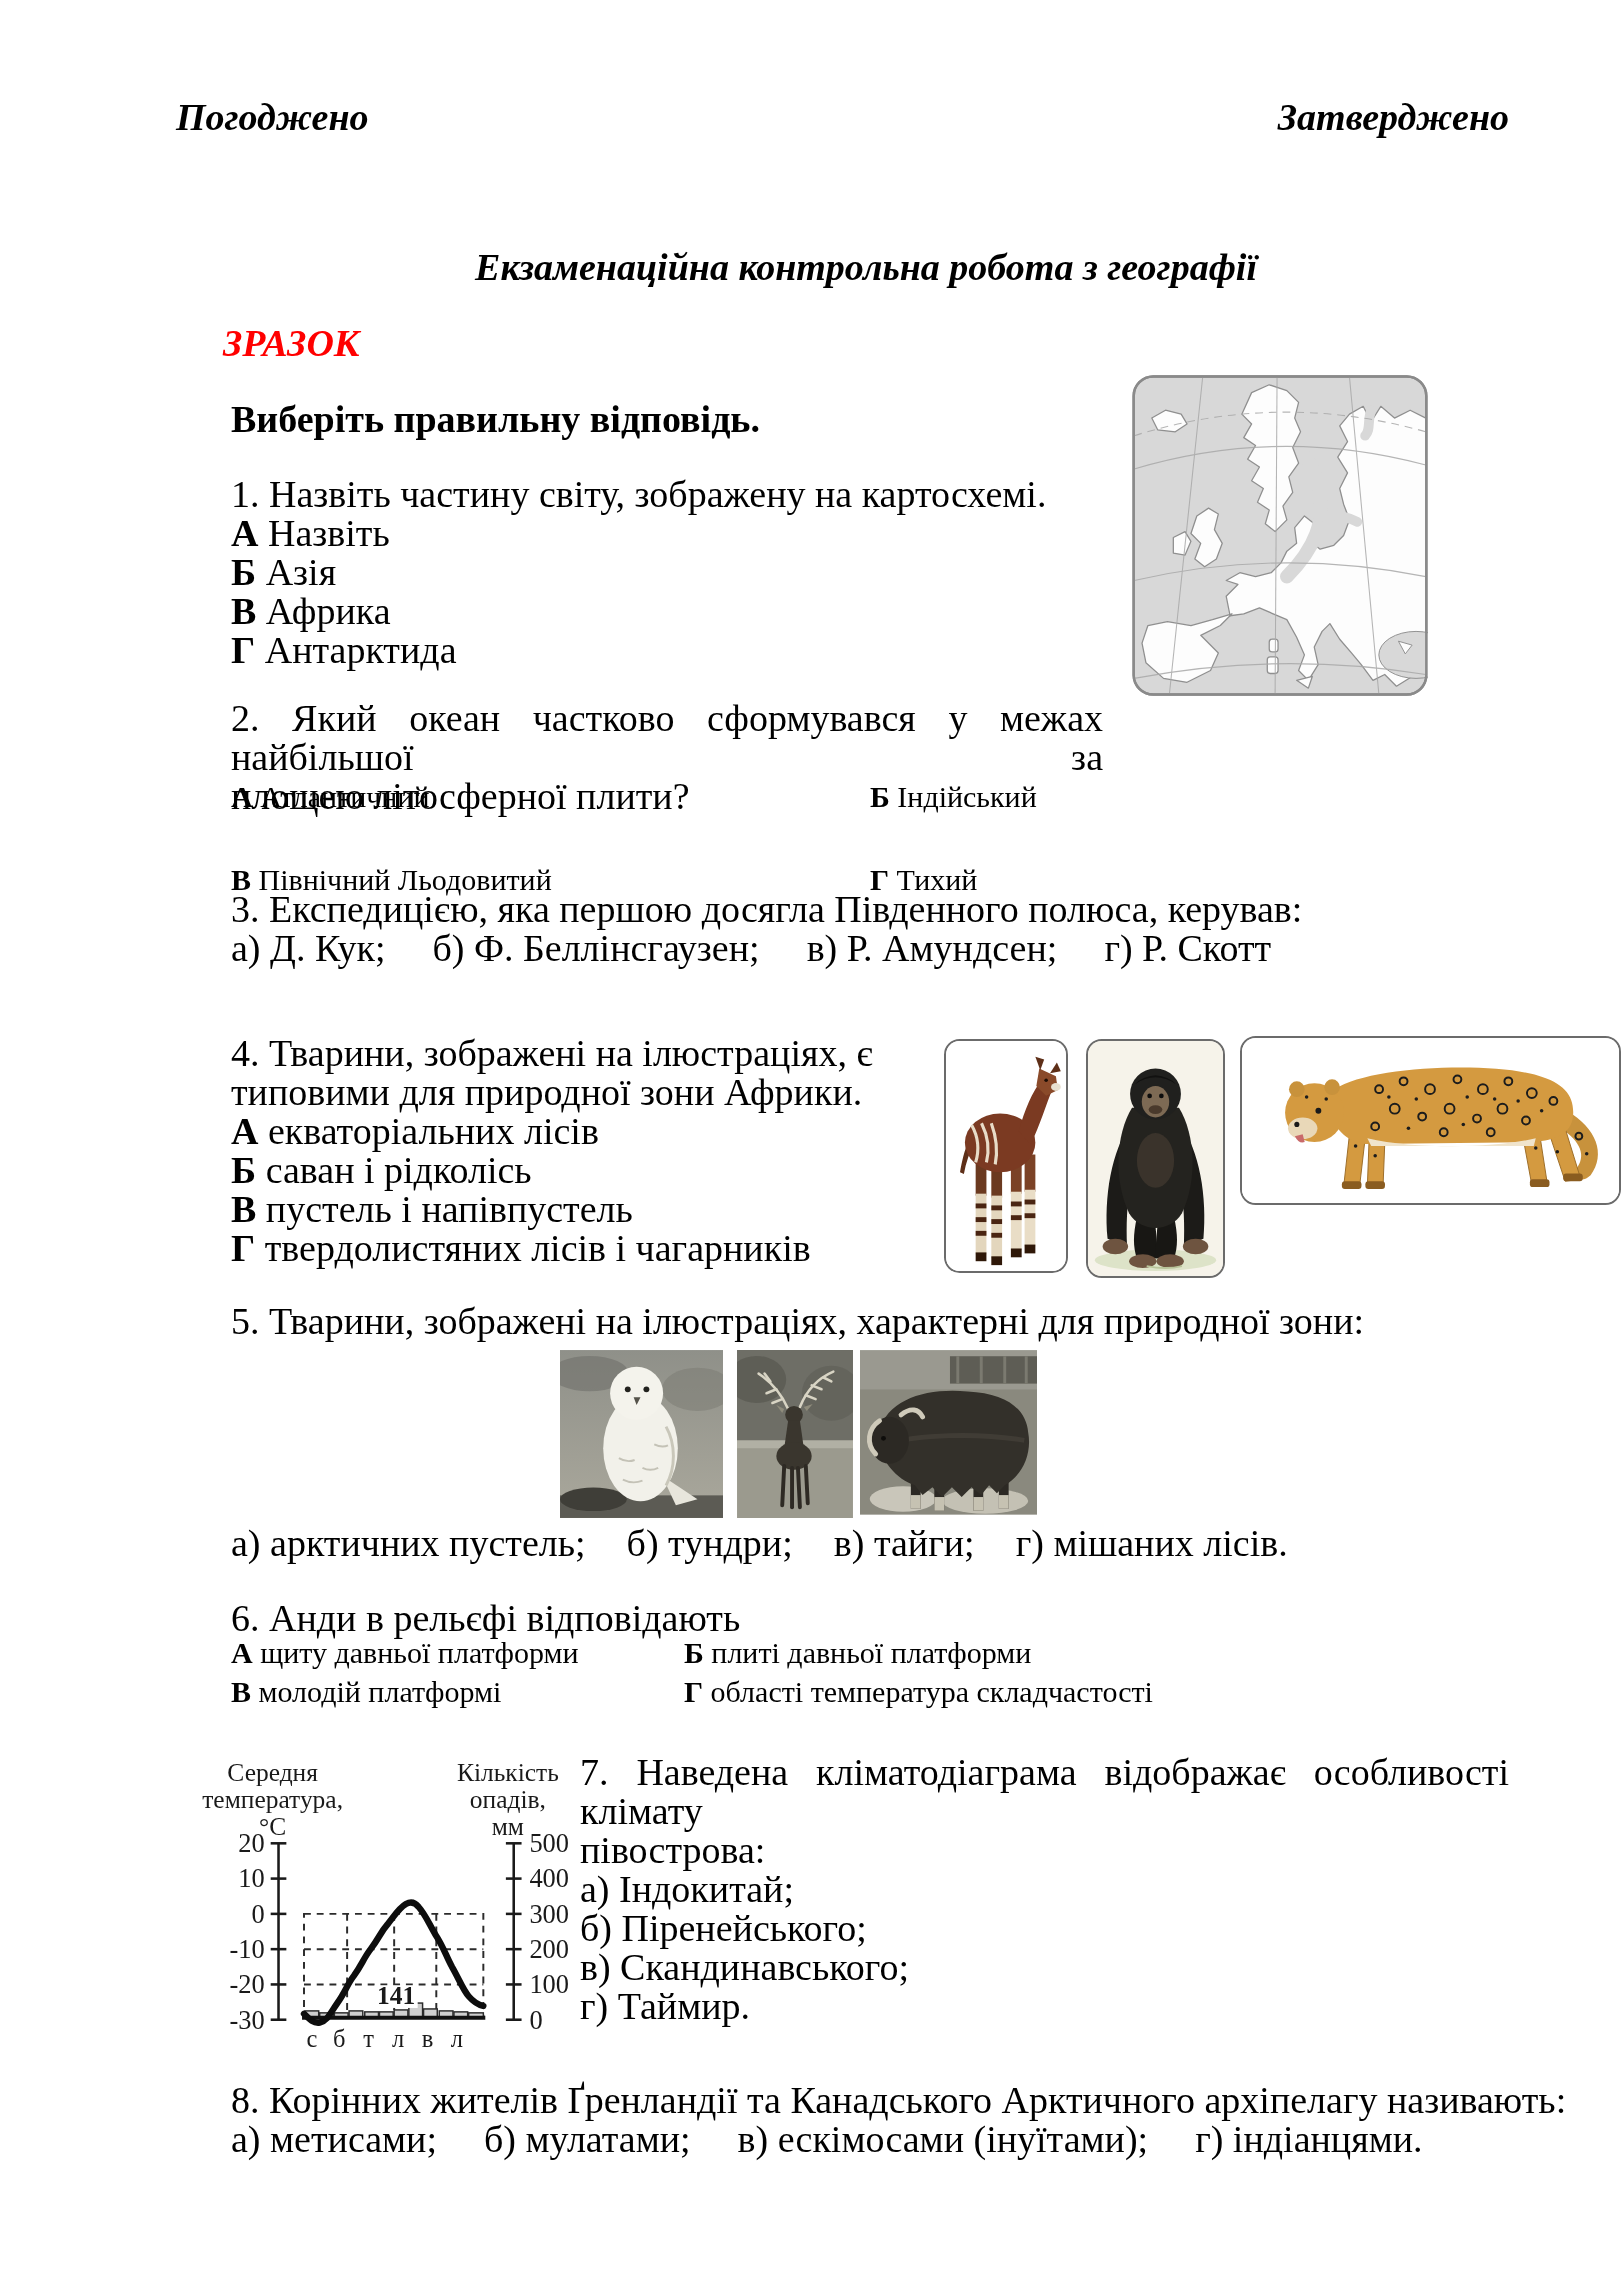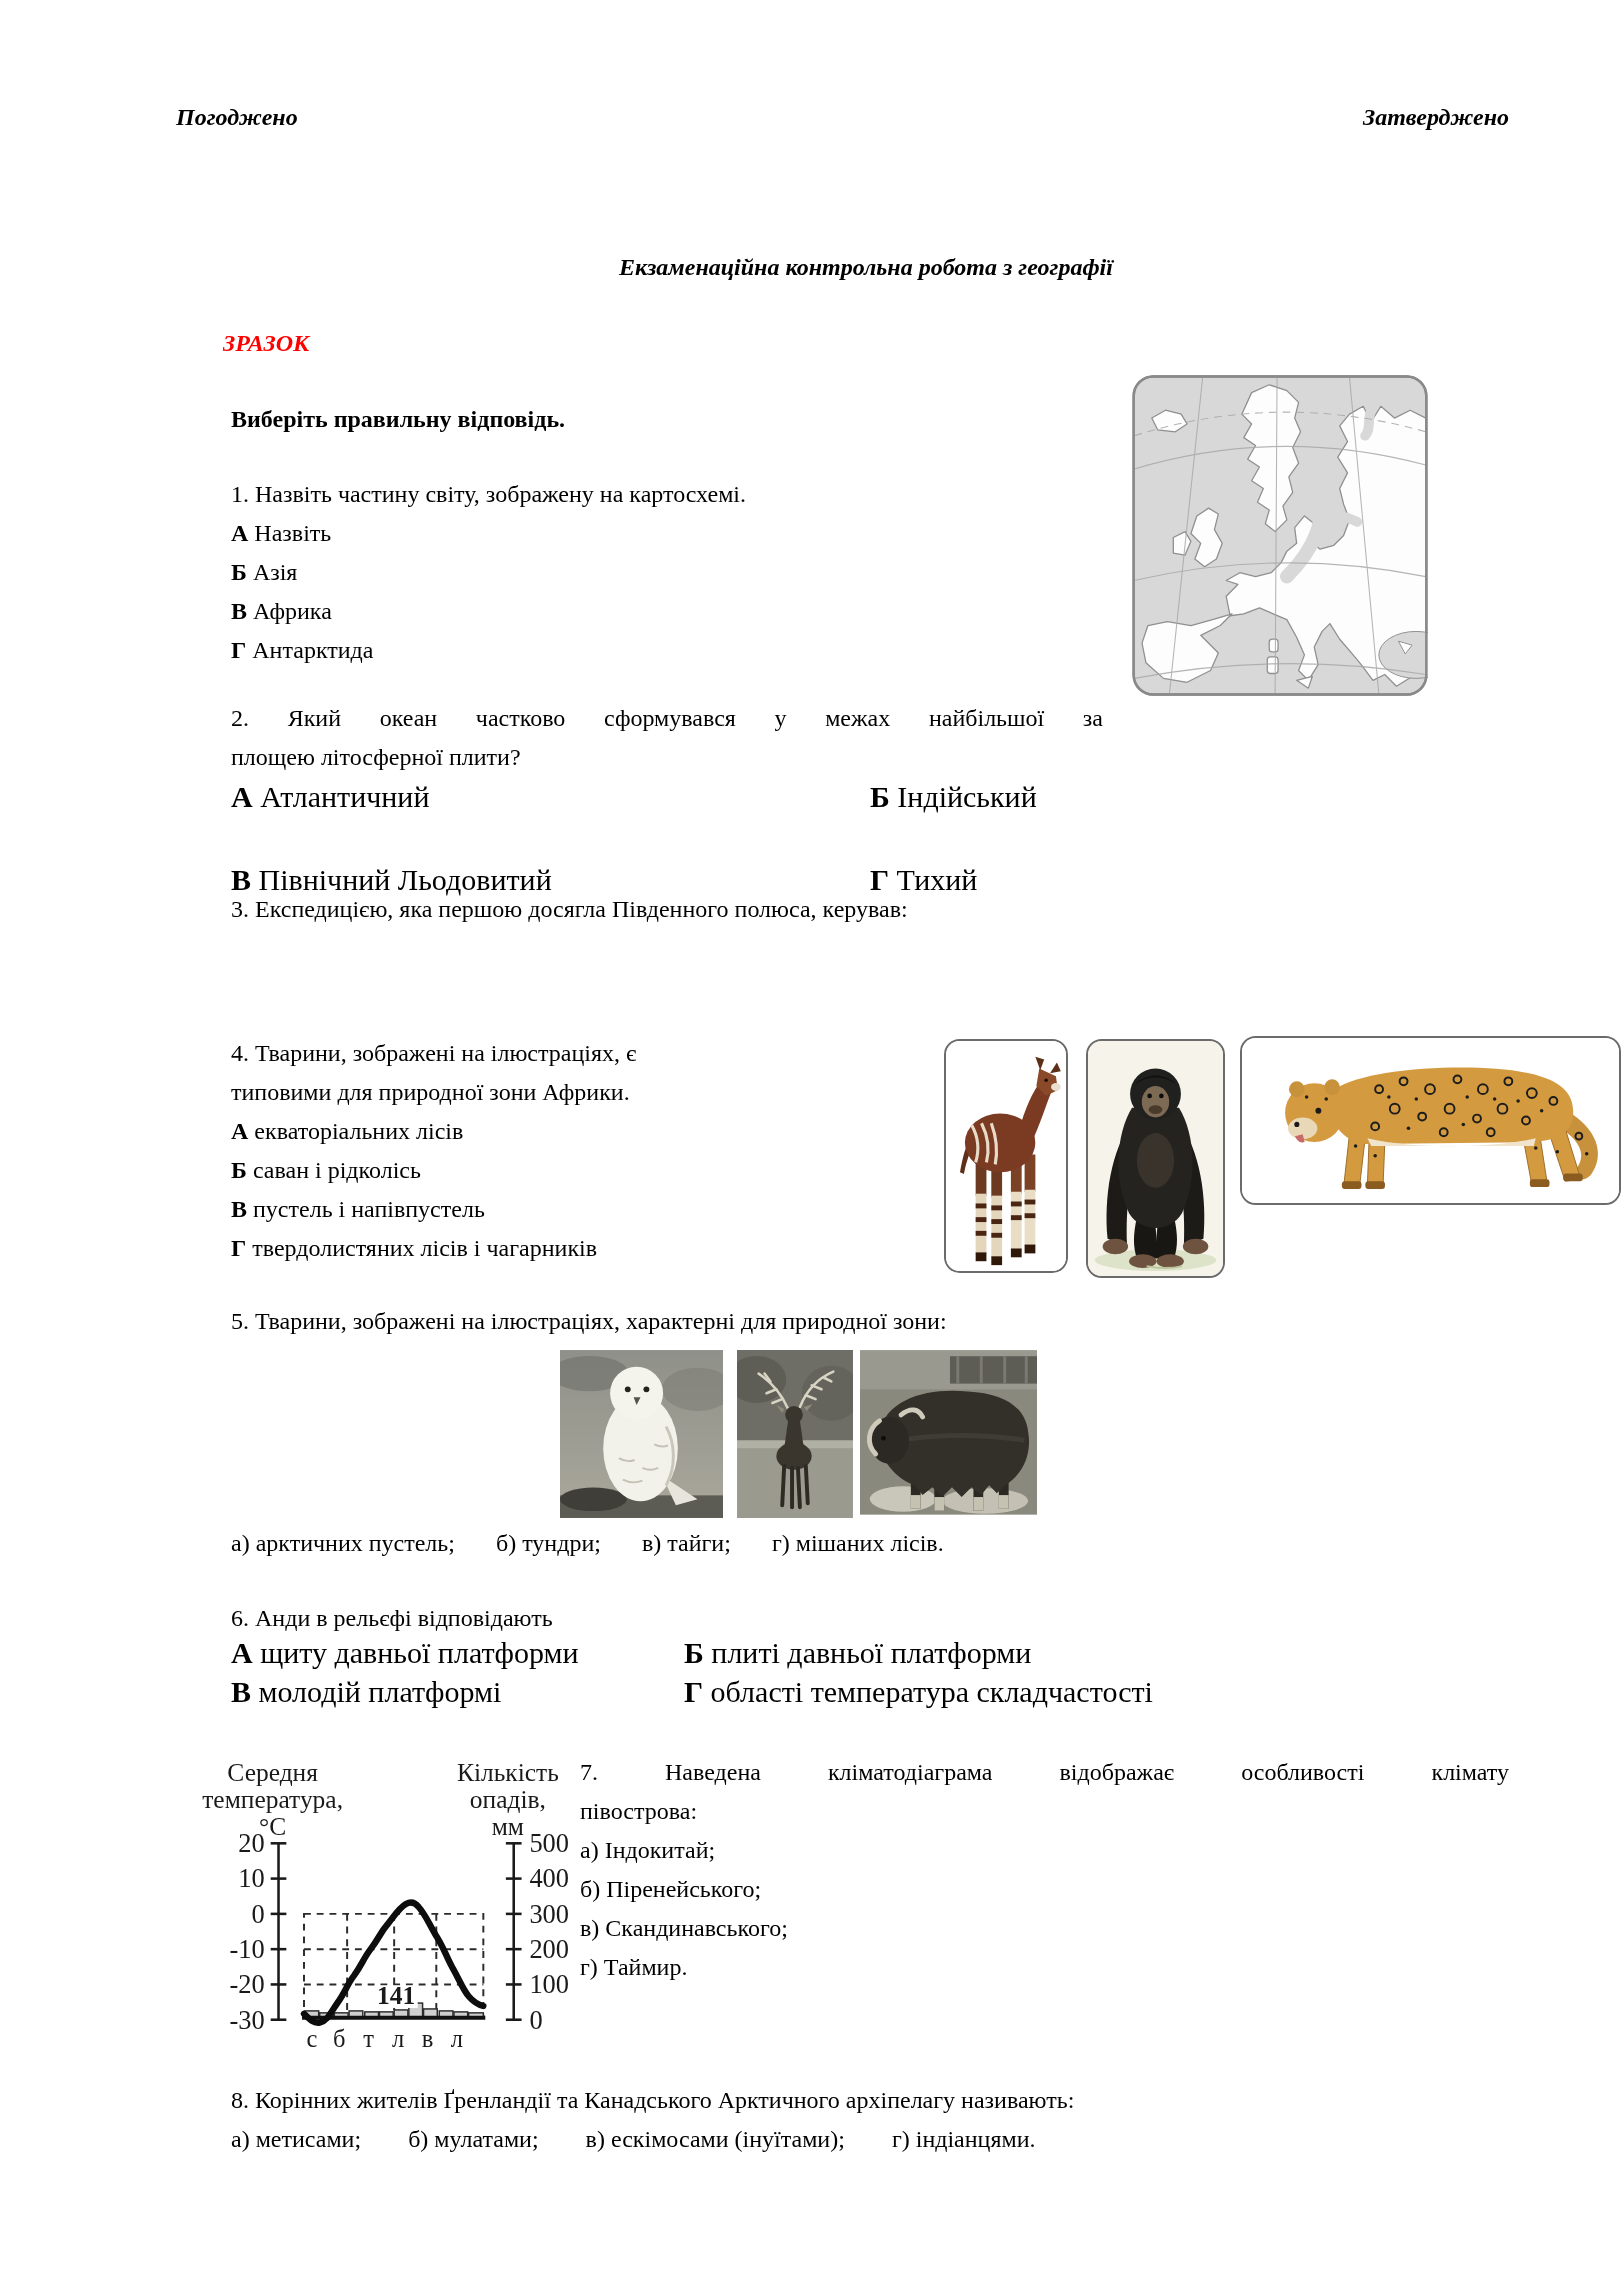--- a/index.html
+++ b/index.html
@@ -1,19 +1,19 @@
 <!DOCTYPE html>
 <html><head>
 <meta charset="utf-8">
 <style>
   html,body{margin:0;padding:0;background:#ffffff;}
   .page{position:relative;width:1621px;height:2293px;background:#fff;
         font-family:"Liberation Serif",serif;color:#000;overflow:hidden;}
   .abs{position:absolute;}
-  .t{font-size:24px;line-height:39px;}
+  .t{font-size:38px;line-height:39px;}
   .nowrap{white-space:nowrap;}
   .bold{font-weight:bold;}
   .bi{font-weight:bold;font-style:italic;}
   .red{color:#ff0000;}
   .jline{text-align:justify;text-align-last:justify;}
   .opt{margin-right:47px;white-space:nowrap;}
   .grid-q2{display:grid;grid-template-columns:595px 1fr;font-size:30px;line-height:39px;gap:44px;}
   .grid-q6{display:grid;grid-template-columns:453px 1fr;font-size:30px;line-height:39px;}
   .card{position:absolute;border:2px solid #6b6b6b;border-radius:15.7px;overflow:hidden;background:#fff;}
   .photo{position:absolute;overflow:hidden;}
@@ -102,20 +102,23 @@
   </div>
   <div class="abs grid-q2" style="left:231px;top:777px;width:1078px;">
     <div class="nowrap"><span class="bold">А</span> <span>Атлантичний</span></div>
     <div class="nowrap"><span class="bold">Б</span> <span>Індійський</span></div>
     <div class="nowrap"><span class="bold">В</span> <span>Північний Льодовитий</span></div>
     <div class="nowrap"><span class="bold">Г</span> <span>Тихий</span></div>
   </div>
 
   <div class="abs t" style="left:231px;top:890px;">
     <div class="nowrap">3. Експедицією, яка першою досягла Південного полюса, керував:</div>
+    <div class="nowrap">
+      <span class="opt">а) Д. Кук;</span><span class="opt">б) Ф. Беллінсгаузен;</span><span class="opt">в) Р. Амундсен;</span><span>г) Р. Скотт</span>
+    </div>
   </div>
 
   <div class="abs t" style="left:231px;top:1034px;">
     <div class="nowrap">4. Тварини, зображені на ілюстраціях, є</div>
     <div class="nowrap">типовими для природної зони Африки.</div>
     <div class="nowrap"><span class="bold">А</span> <span>екваторіальних лісів</span></div>
     <div class="nowrap"><span class="bold">Б</span> <span>саван і рідколісь</span></div>
     <div class="nowrap"><span class="bold">В</span> <span>пустель і напівпустель</span></div>
     <div class="nowrap"><span class="bold">Г</span> <span>твердолистяних лісів і чагарників</span></div>
   </div>

